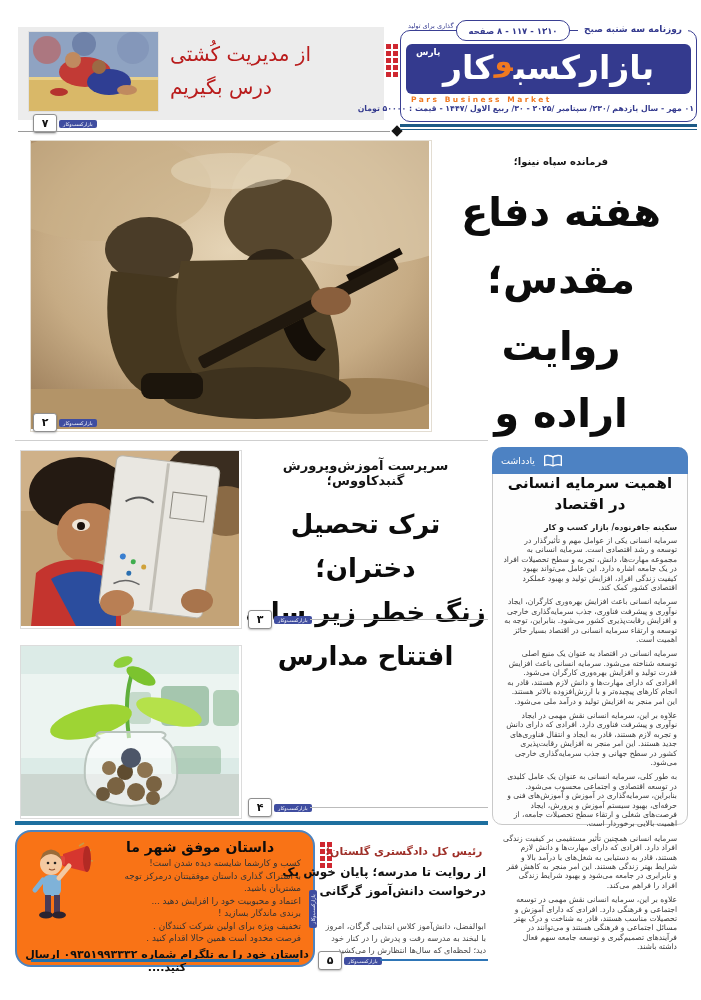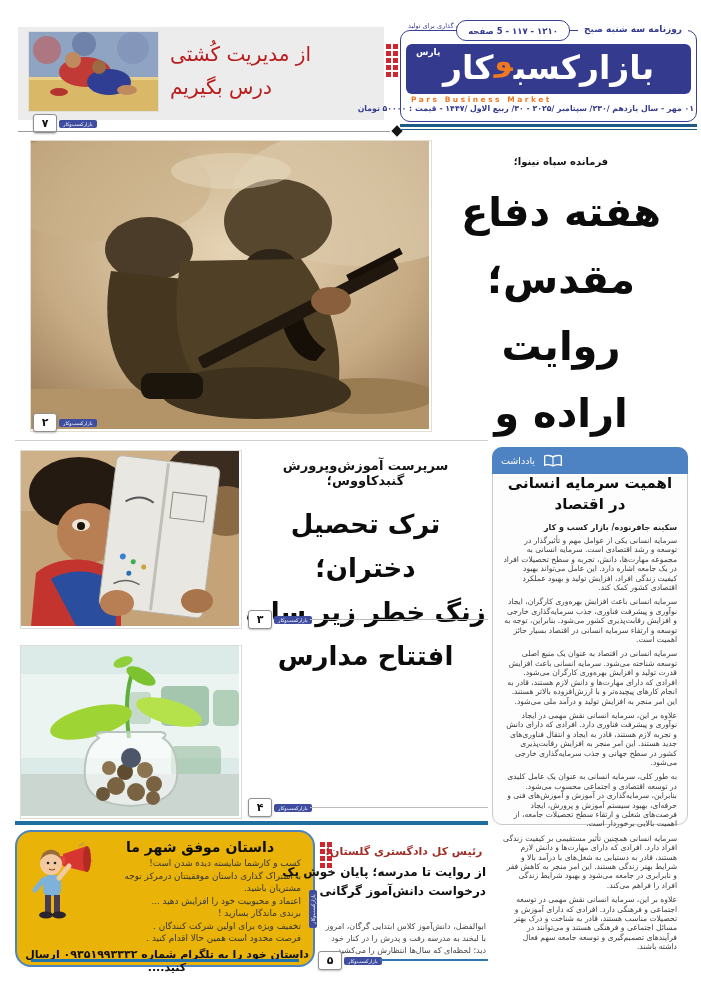--- a/index.html
+++ b/index.html
@@ -65,21 +65,21 @@
   .note-box{left:492px;top:447px;width:194px;height:376px;border:1px solid #c9c9c9;border-radius:10px;background:#fdfdfd;}
   .note-header{position:absolute;left:-1px;right:-1px;top:-1px;height:27px;background:#4d82c3;border-radius:10px 10px 0 0;
                display:flex;align-items:center;direction:ltr;padding:0 9px;gap:8px;}
   .note-label{color:#fff;font-size:9.5px;}
   .note-title{margin-top:25px;text-align:center;font-weight:bold;font-size:15px;line-height:21px;color:#0e0e0e;}
   .note-body{padding:8px 10px 0;direction:rtl;}
   .note-byline{font-size:8px;font-weight:bold;color:#222;margin:0 0 4px;text-align:right;}
   .note-body p{margin:0 0 5px;font-size:7.6px;line-height:9.4px;text-align:right;color:#3a3a3a;}
 
   
-  .promo-box{left:15px;top:830px;width:296px;height:133px;border:2px solid #4d84c0;border-radius:16px;background:#eab308;}
+  .promo-box{left:15px;top:830px;width:296px;height:133px;border:2px solid #4d84c0;border-radius:16px;background:#f97316;}
   .promo-title{margin:7px 12px 2px;text-align:center;font-weight:bold;font-size:14px;color:#0d0d0d;padding-left:70px;}
   .promo-lines{margin:2px 12px 0 86px;direction:rtl;font-size:8.8px;line-height:12.5px;color:#333;text-align:right;}
   .promo-footer{margin-top:3px;text-align:center;font-weight:bold;font-size:11px;color:#101010;padding-left:4px;}
   .promo-underline{position:absolute;left:14px;right:14px;bottom:3px;height:3px;background:#2272ae;}
   .cartoon{position:absolute;left:12px;top:10px;width:68px;height:82px;}
 
   .prison-dots{left:320px;top:842px;}
   .prison-text{left:322px;top:845px;width:164px;text-align:center;}
   .kicker-red{font-weight:bold;font-size:11px;color:#9e2f28;}
   .h-sm{margin-top:5px;font-weight:bold;font-size:12px;line-height:19px;color:#101010;white-space:nowrap;}
@@ -134,21 +134,21 @@
       <i></i>
       <i></i>
       <i></i>
       <i></i>
       <i></i>
   </div>
   <div class="abs tagline rtl">سرمایه گذاری برای تولید</div>
 
   <div class="abs mast-box">
     <div class="edition rtl">روزنامه سه شنبه صبح</div>
-    <div class="issue-pill rtl">۱۳۱۰ - ۱۱۷ - 5 صفحه</div>
+    <div class="issue-pill rtl">۱۳۱۰ - ۱۱۷ - ۸ صفحه</div>
 
     <div class="logo-bar">
       <div class="logo-text rtl">
         <span>بازارکسب</span><span class="vav">و</span><span>کار</span>
       </div>
       <div class="logo-sub">پارس</div>
     </div>
 
     <div class="logo-en">Pars Business Market</div>
     <div class="date-line rtl">۰۱ مهر - سال یازدهم /۲۳۰/ سپتامبر /۲۰۲۵ - ۳۰/ ربیع الاول /۱۴۴۷ - قیمت : ۵۰۰۰۰ تومان</div>

